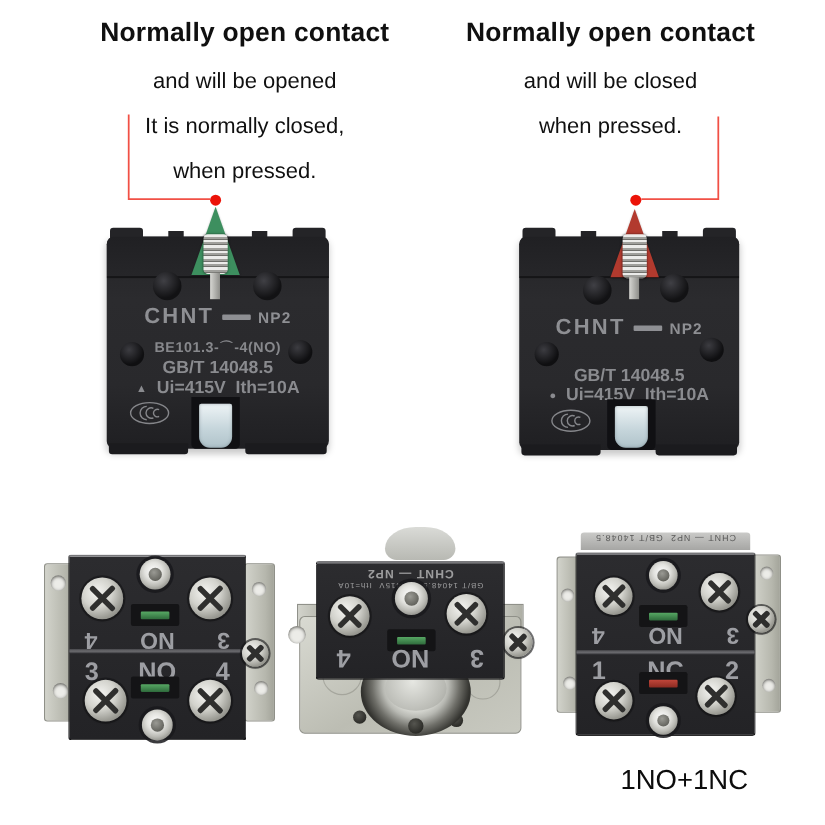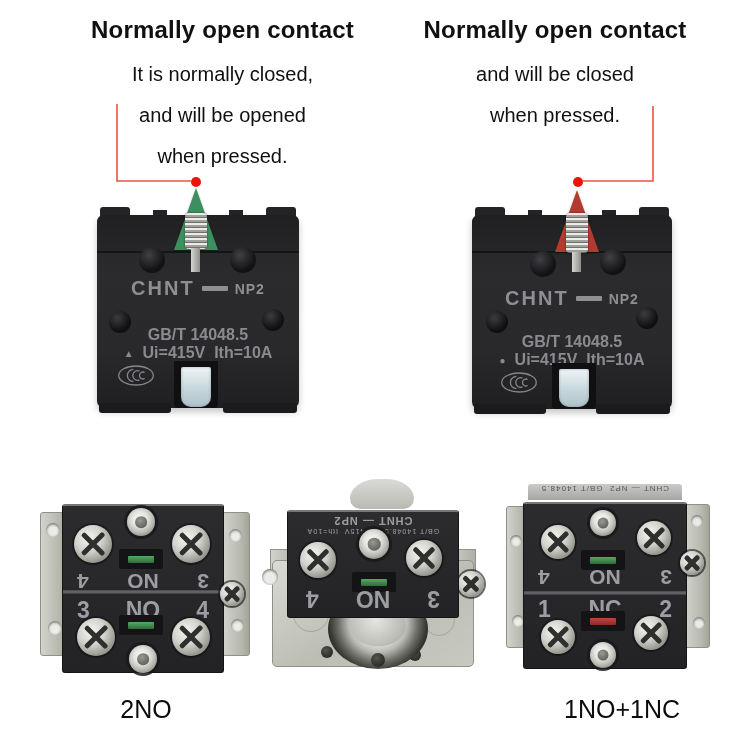--- a/index.html
+++ b/index.html
@@ -146,22 +146,22 @@
   .caption { position:absolute; text-align:center; font-size:25px; color:#0c0c0c; }
 </style>
 </head>
 <body>
 
 <div class="canvas">
 
   <div class="ann" id="annL">
     <div class="t">Normally open contact</div>
     <div class="lines">
+      <div class="l">and will be opened</div>
       <div class="l">It is normally closed,</div>
-      <div class="l">and will be opened</div>
       <div class="l">when pressed.</div>
     </div>
   </div>
   <div class="ann" id="annR">
     <div class="t">Normally open contact</div>
     <div class="lines">
       <div class="l">and will be closed</div>
       <div class="l">when pressed.</div>
     </div>
   </div>
@@ -185,20 +185,21 @@
       <div class="cap"></div>
       <div class="knob" style="left:42px; top:32px;"></div>
       <div class="knob" style="left:133px; top:32px;"></div>
       <div class="sidehole" style="left:12px; top:96px;"></div>
       <div class="sidehole" style="left:165px; top:94px;"></div>
       <div class="brandrow" style="top:62px;">
         <span class="bname">CHNT</span>
         <span class="bdash"></span>
         <span class="bmodel">NP2</span>
       </div>
+      <div class="marking" style="top:92px;">BE101.3-⌒-4(NO)</div>
       <div class="standard" style="top:111px;">GB/T 14048.5</div>
       <div class="rating" style="top:129px;">
         <span class="rbullet">▲</span>
         <span>Ui=415V&nbsp;&nbsp;Ith=10A</span>
       </div>
       <svg class="cccmark" style="left:20px; top:149px;" width="38" height="23" viewBox="0 0 44 26">
         <ellipse cx="22" cy="13" rx="20" ry="11" fill="none" stroke="#85868a" stroke-width="1.5"></ellipse>
         <path d="M19 6 A7 7 0 1 0 19 20" fill="none" stroke="#85868a" stroke-width="1.5"></path>
         <path d="M26 8 A5.5 5.5 0 1 0 26 18" fill="none" stroke="#85868a" stroke-width="1.5"></path>
         <path d="M32 9.5 A4 4 0 1 0 32 16.5" fill="none" stroke="#85868a" stroke-width="1.5"></path>
@@ -348,16 +349,15 @@
       <div class="cwin" style="left:57px; top:107px;">
         <div class="cbar r"></div>
       </div>
       <div class="pscrew" style="left:17px; top:116px; width:34px; height:34px;"></div>
       <div class="pscrew" style="left:110px; top:112px; width:34px; height:34px;"></div>
       <div class="oscrew" style="left:66px; top:138px; width:26px; height:26px;"></div>
     </div>
     <div class="pscrew" style="left:182px; top:63px; width:24px; height:24px;"></div>
   </div>
 
-  <div class="caption" id="capA" style="left:86px; top:695px; width:120px;">2NO</div>
   <div class="caption" id="capC" style="left:539px; top:695px; width:166px;">1NO+1NC</div>
 
 </div>
 
 </body></html>

